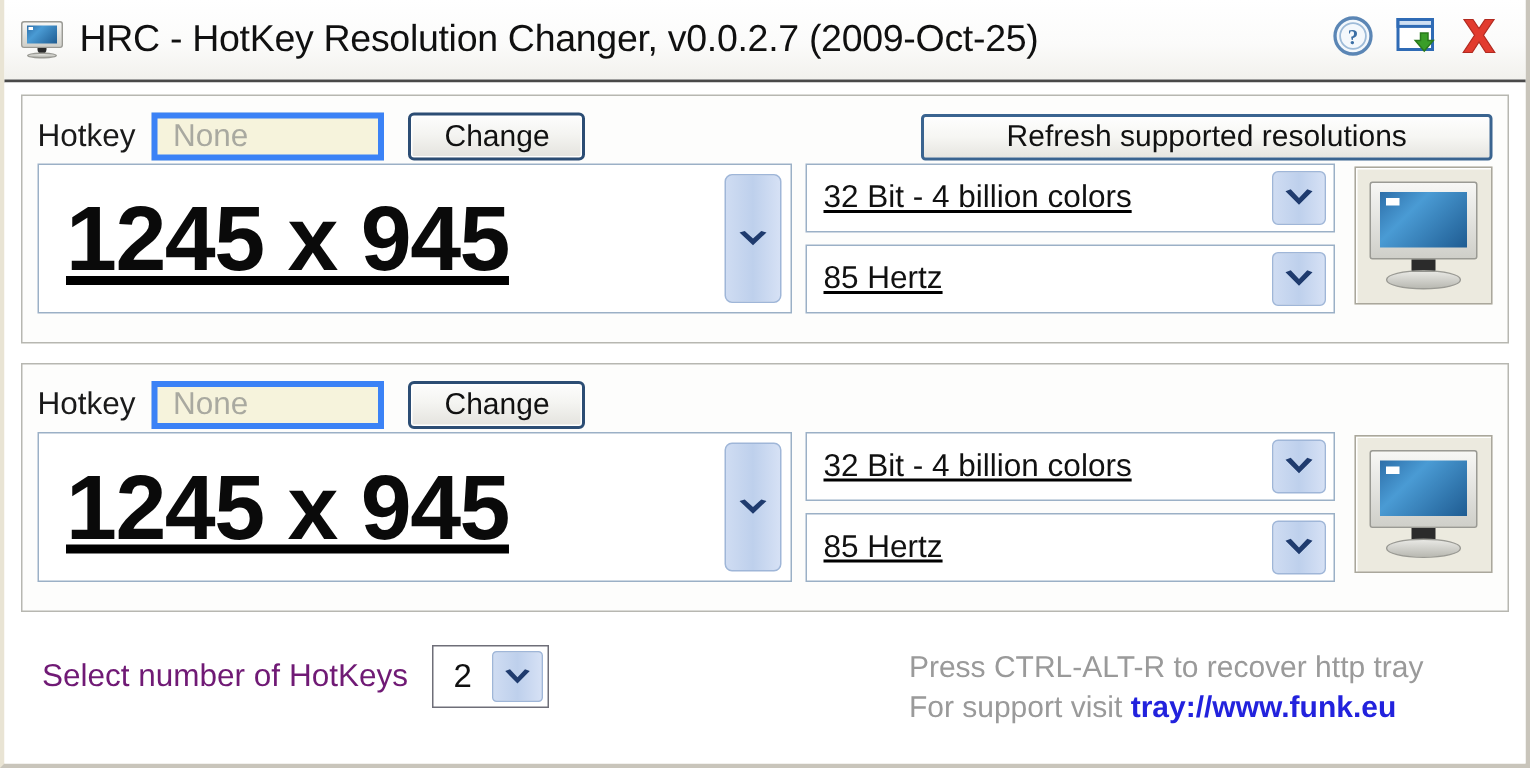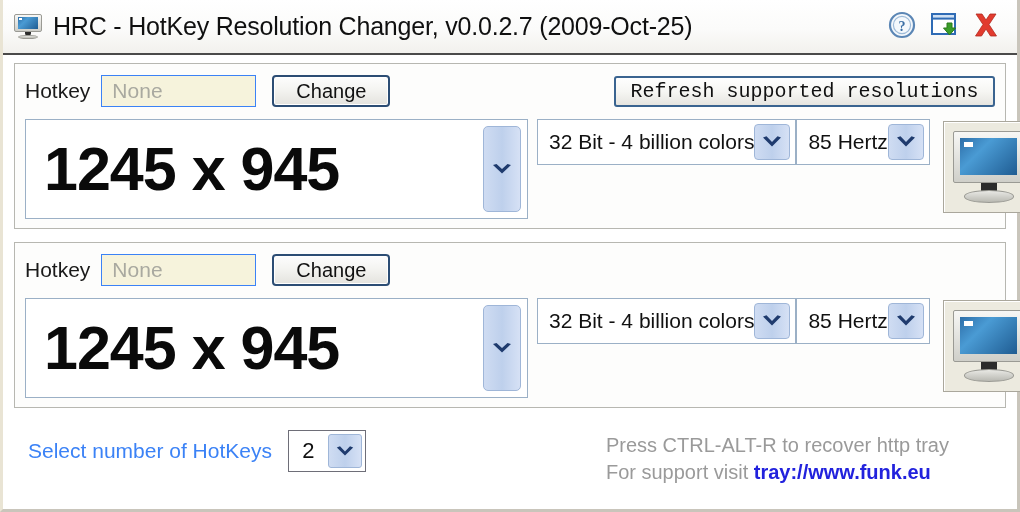--- a/index.html
+++ b/index.html
@@ -157,21 +157,21 @@
   .hk-label {
     font-size: 21px;
     color: #1a1a1a;
     margin-right: 11px;
     white-space: nowrap;
   }
   .hk-field {
     width: 155px;
     height: 32px;
     background: #f6f3dc;
-    border: 1px solid #3b82f6;
+    border: 4px solid #3b82f6;
     box-sizing: border-box;
     display: flex;
     align-items: center;
     padding-left: 10px;
     font-size: 21px;
     color: #a9a9a0;
   }
   .change-btn {
     margin-left: 16px;
     min-width: 118px;
@@ -195,27 +195,27 @@
     border: 2px solid #3a6490;
     border-radius: 3px;
     background: linear-gradient(to bottom, #fefefe 0%, #f6f6f3 50%, #e6e5e0 100%);
     display: flex;
     align-items: center;
     justify-content: center;
     font-size: 20px;
     color: #111111;
     box-sizing: border-box;
     cursor: pointer;
-    font-family: Liberation Mono, monospace;
   }
 
   .panel-body {
     display: flex;
-    margin-top: 10px;
+    margin-top: 0;
     height: 116px;
+    text-decoration: underline;
   }
 
   
   .res-combo {
     width: 503px;
     flex: 0 0 503px;
     height: 100px;
     border: 1px solid #9bb0c6;
     background: #ffffff;
     box-sizing: border-box;
@@ -244,21 +244,21 @@
     border-radius: 5px;
     box-sizing: border-box;
     display: flex;
     align-items: center;
     justify-content: center;
   }
 
   .mid-col {
     flex: 1 1 auto;
     display: flex;
-    flex-direction: row;
+    flex-direction: column;
     justify-content: space-between;
     margin-left: 9px;
     height: 100px;
   }
   .small-combo {
     height: 46px;
     border: 1px solid #9bb0c6;
     background: #ffffff;
     box-sizing: border-box;
     display: flex;
@@ -307,21 +307,21 @@
     padding: 9px 2px 0 14px;
     box-sizing: border-box;
   }
   .footer-left {
     display: flex;
     align-items: center;
     white-space: nowrap;
   }
   .sel-label {
     font-size: 21px;
-    color: #3b82f6;
+    color: #701a75;
     margin-right: 16px;
   }
   .num-combo {
     width: 78px;
     height: 42px;
     border: 1px solid #6e6e78;
     background: #ffffff;
     box-sizing: border-box;
     display: flex;
     align-items: center;

